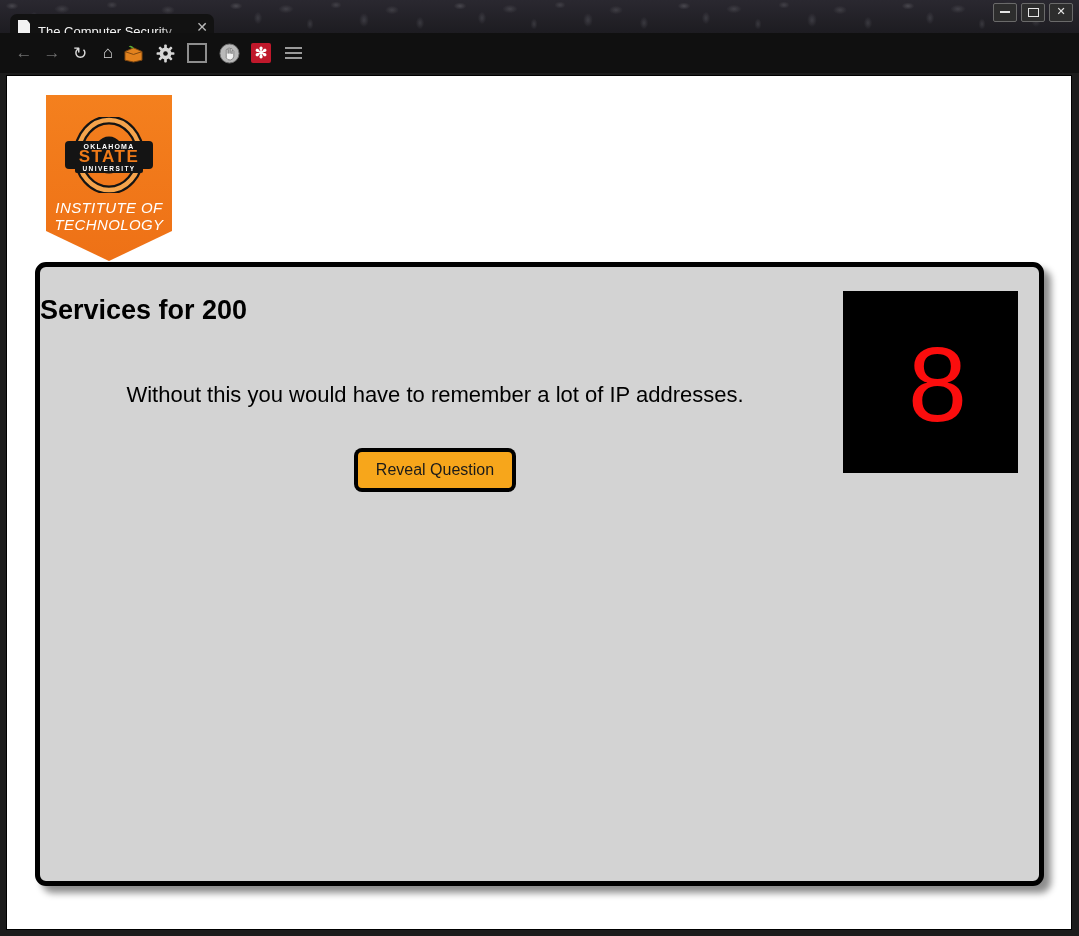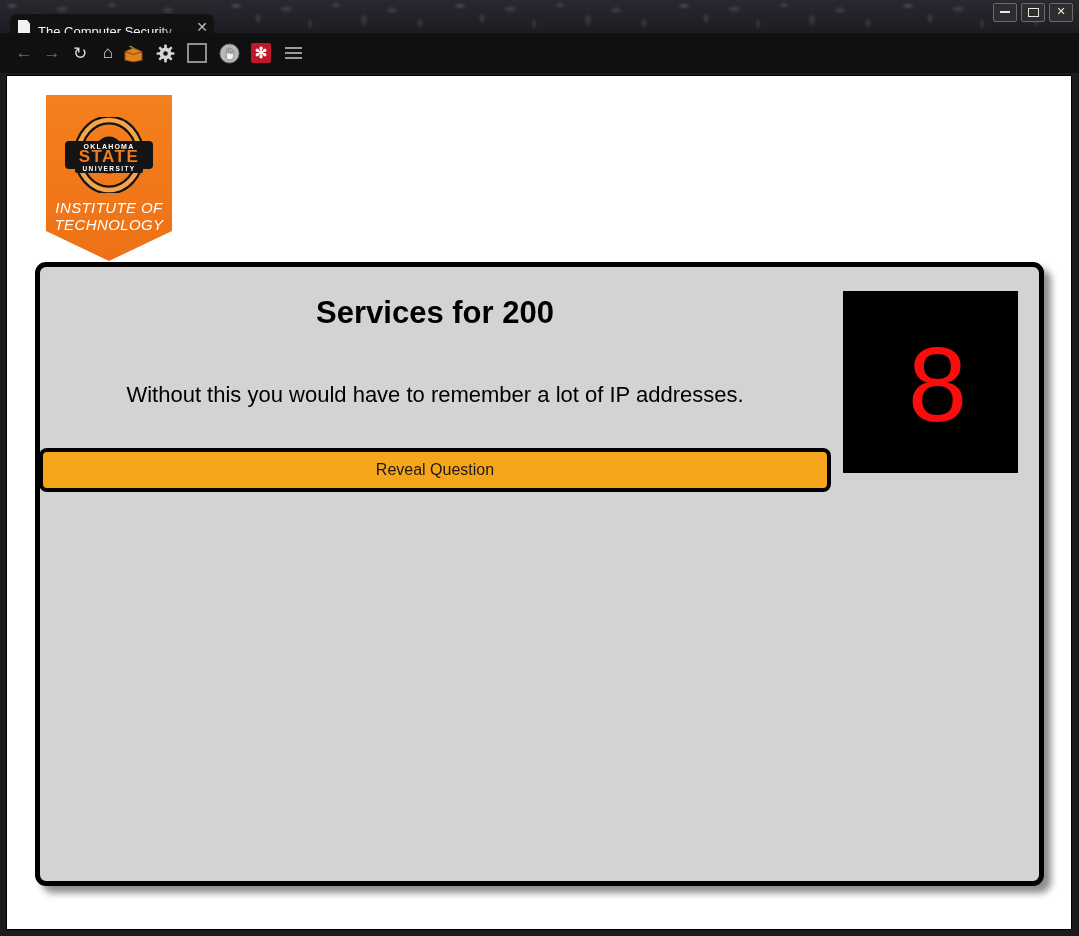--- a/index.html
+++ b/index.html
@@ -268,41 +268,39 @@
     background: #d3d3d3;
     border: 5px solid #000000;
     border-radius: 11px;
     box-sizing: border-box;
     box-shadow: 7px 7px 7px rgba(0,0,0,.45);
   }
   .card-title {
     position: absolute;
     left: 0; top: 28px;
     width: 790px;
-    text-align: center;
     color: #000000;
-    font-size: 31px;
+    font-size: 27px;
     font-weight: bold;
   }
   .question-text {
     position: absolute;
     left: 0; top: 115px;
     width: 790px;
     text-align: center;
     color: #000000;
     font-size: 22px;
   }
   .btn-row {
     position: absolute;
     left: 0; top: 182px;
     width: 790px;
     display: flex;
     justify-content: center;
     gap: 12px;
-    flex-direction: column;
   }
   .qbtn {
     background: #f7a61b;
     color: #1a1a1a;
     font-family: "Liberation Sans", sans-serif;
     font-size: 16px;
     border: 2px solid #000000;
     border-radius: 7px;
     padding: 10px 18px;
     cursor: pointer;

